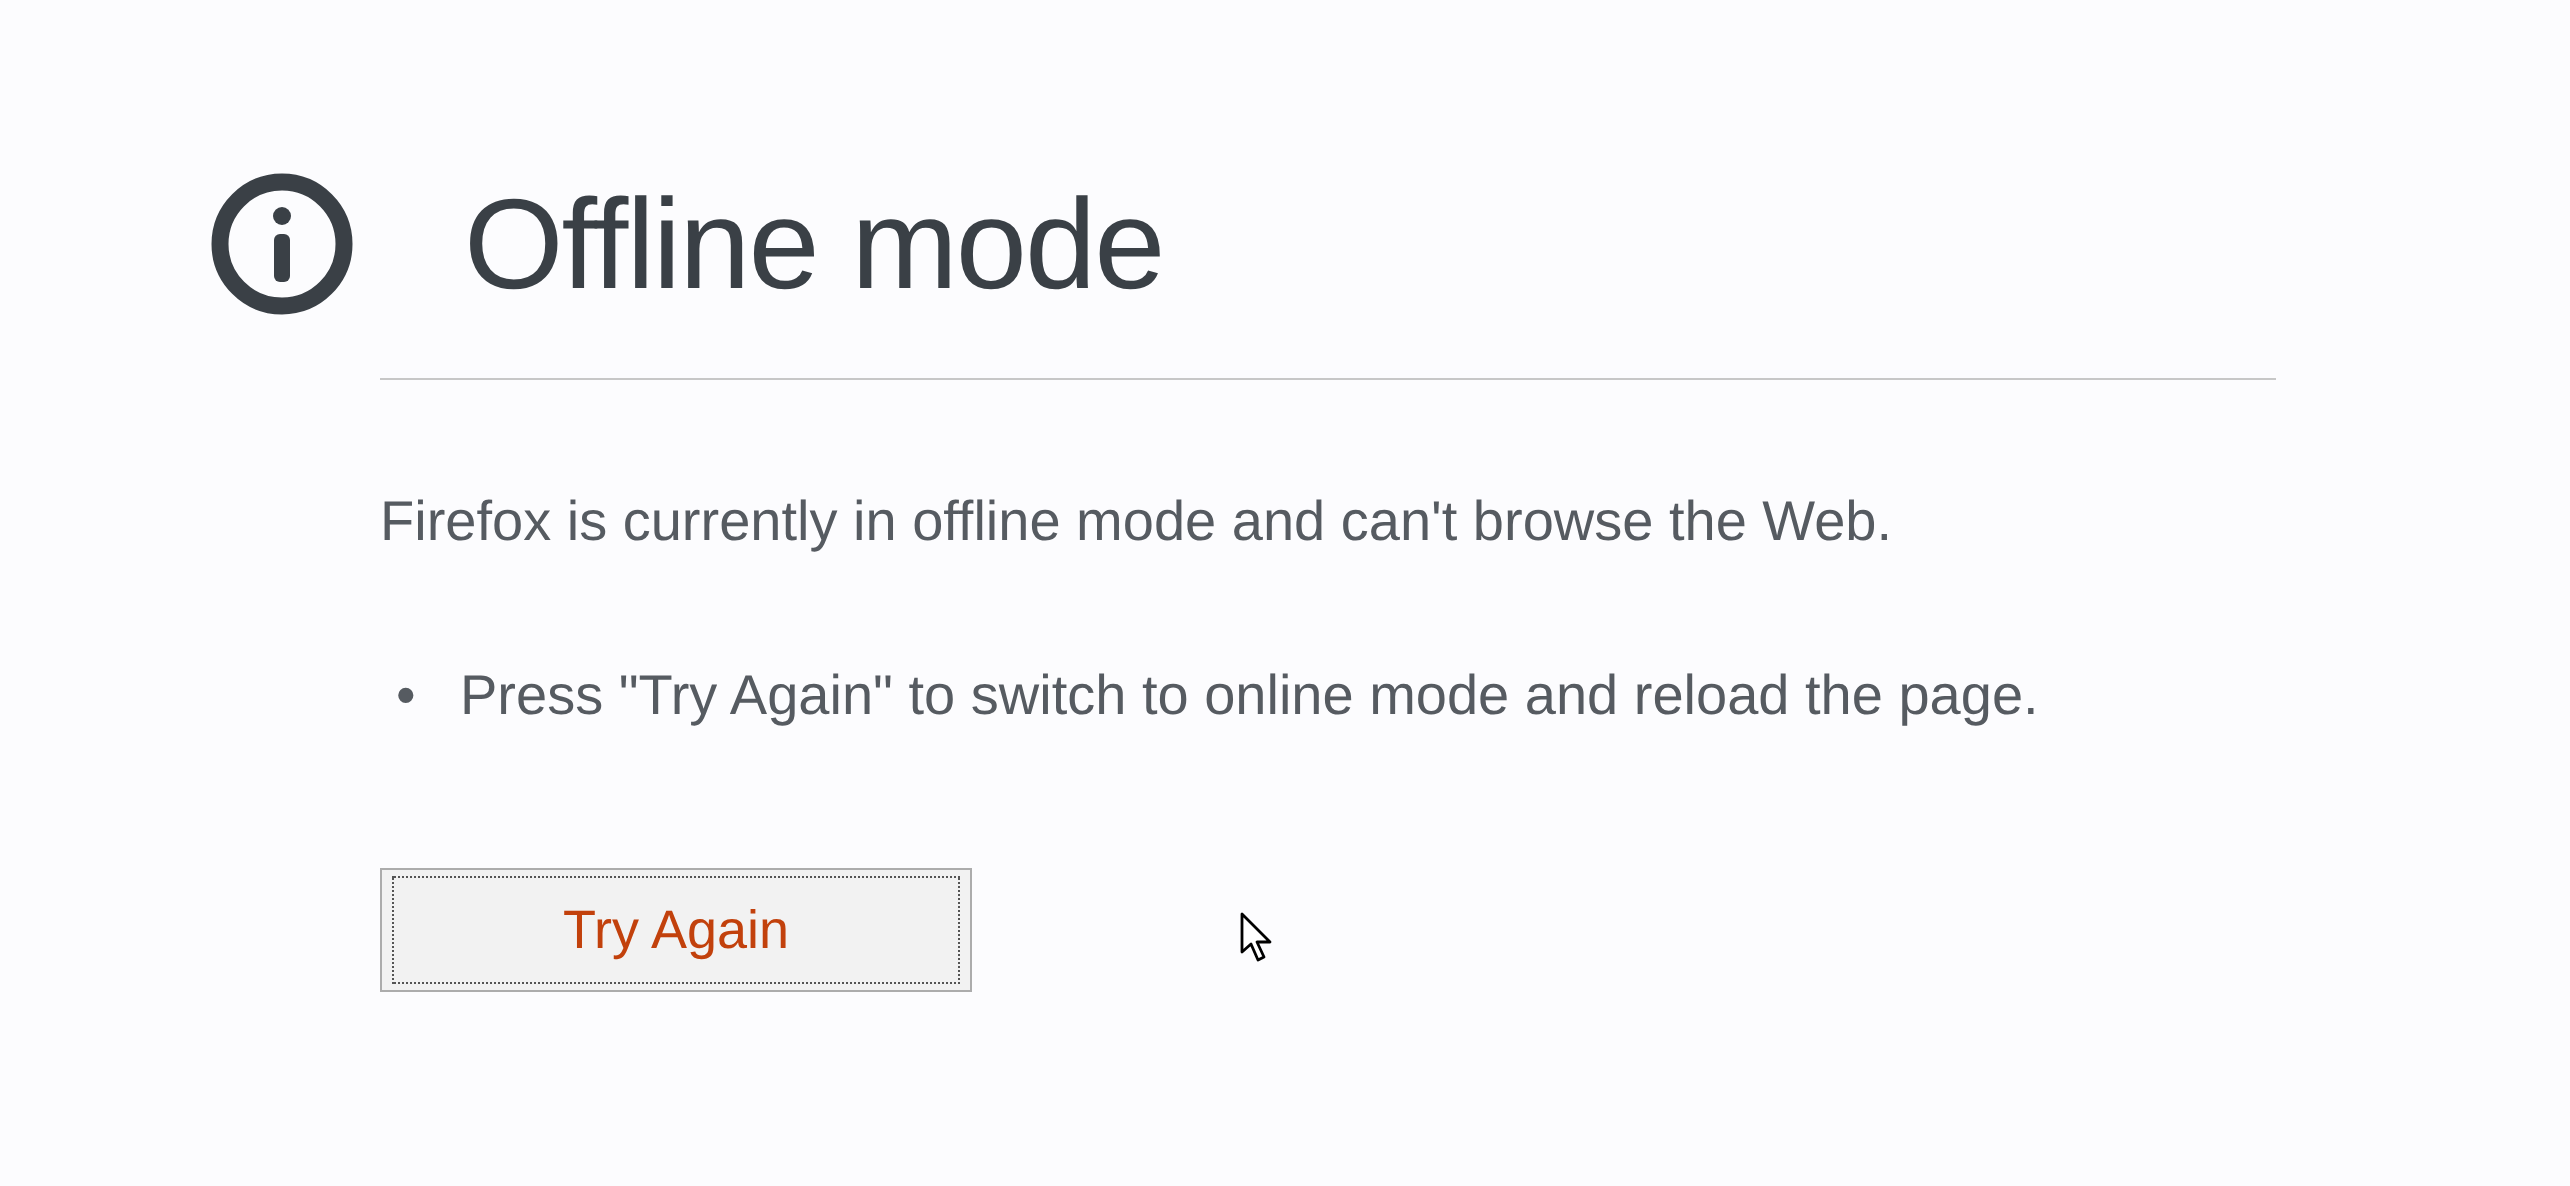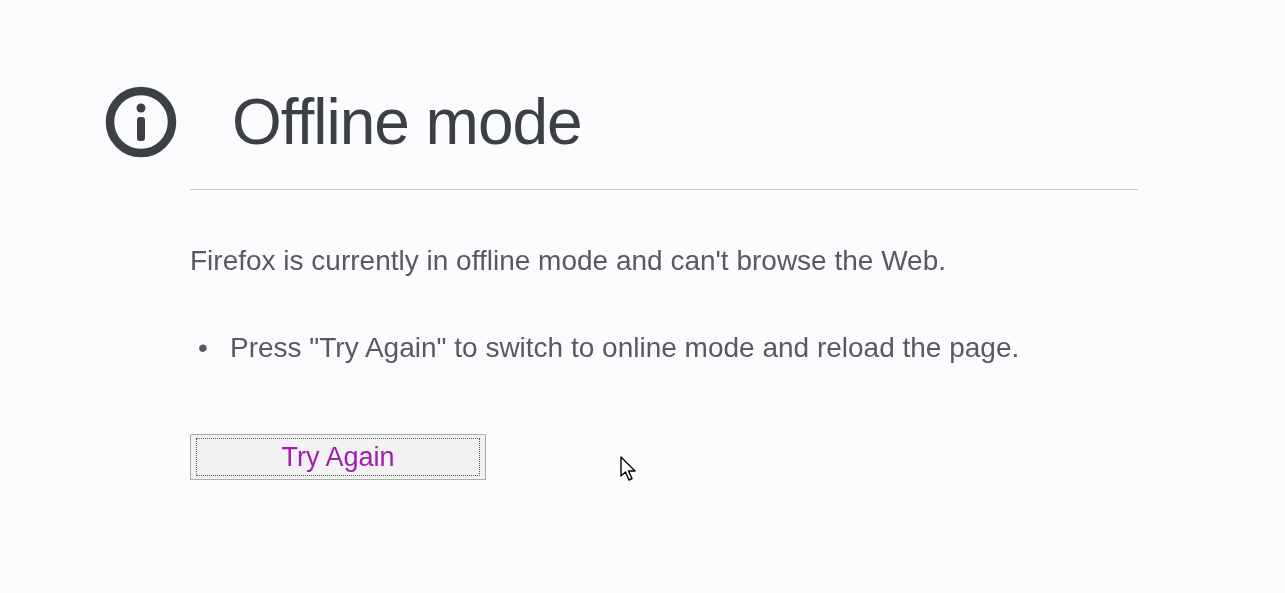--- a/index.html
+++ b/index.html
@@ -64,25 +64,25 @@
     }
     .instructions li::before {
       content: "•";
       position: absolute;
       left: 8px;
       font-size: 28px;
       color: #565b61;
     }
     .try-again-btn {
       width: 296px;
-      height: 46px;
+      height: 62px;
       background: #f2f2f2;
       border: 1px solid #acacac;
       font-size: 27px;
-      color: #a21caf;
+      color: #c2410c;
       position: relative;
       cursor: pointer;
       font-family: inherit;
       display: inline-flex;
       align-items: center;
       justify-content: center;
     }
     .try-again-btn::after {
       content: "";
       position: absolute;

